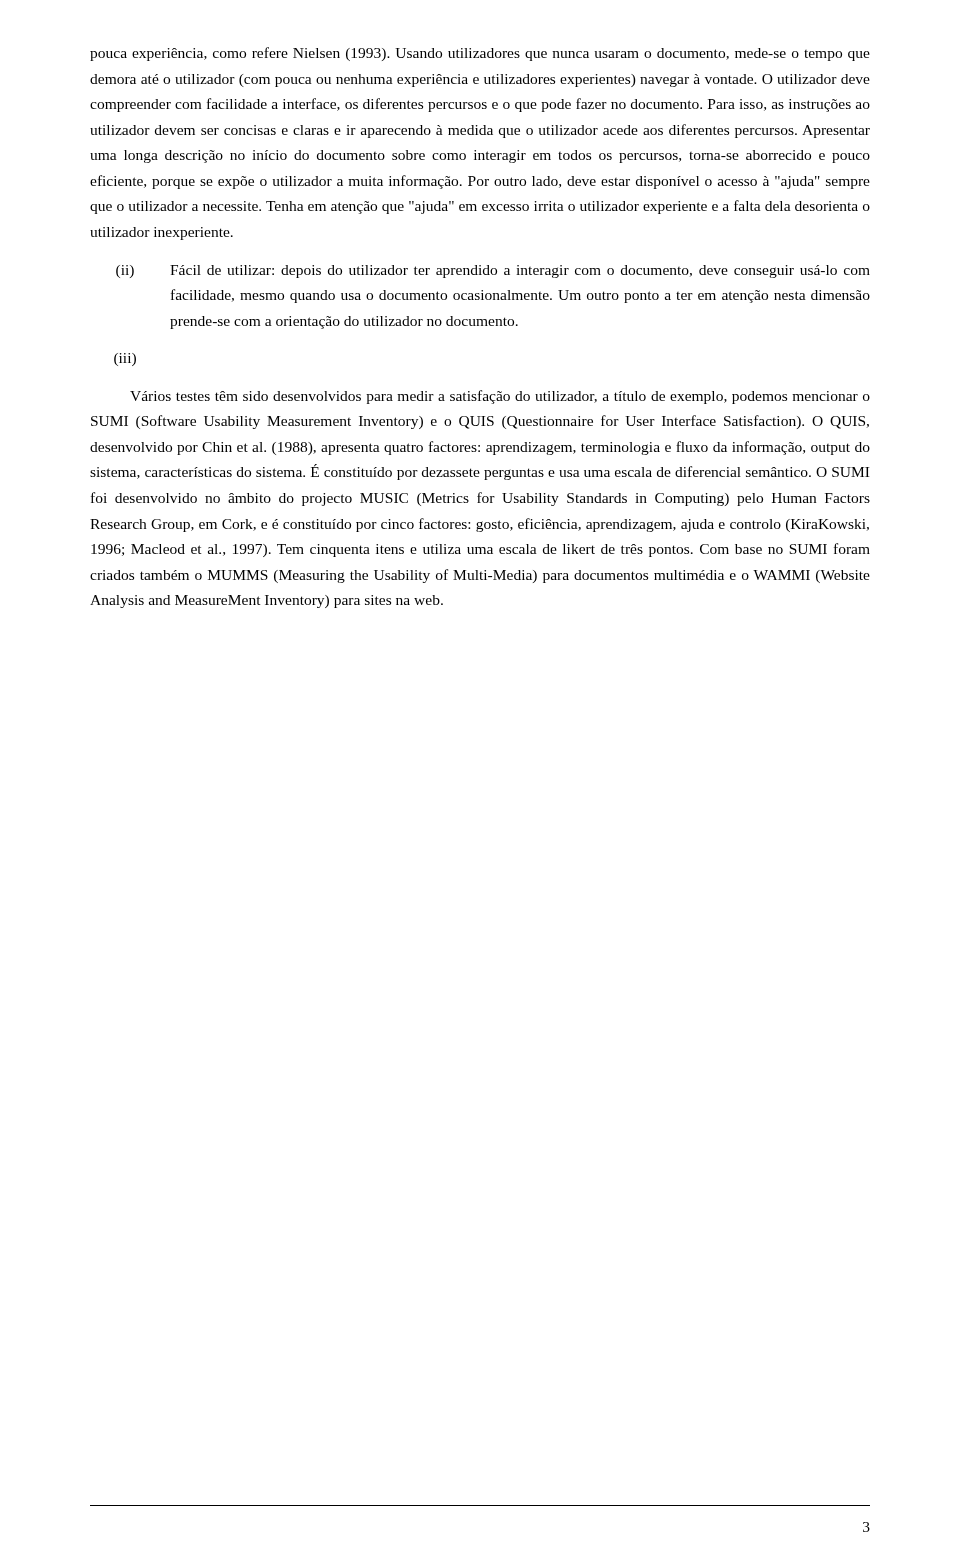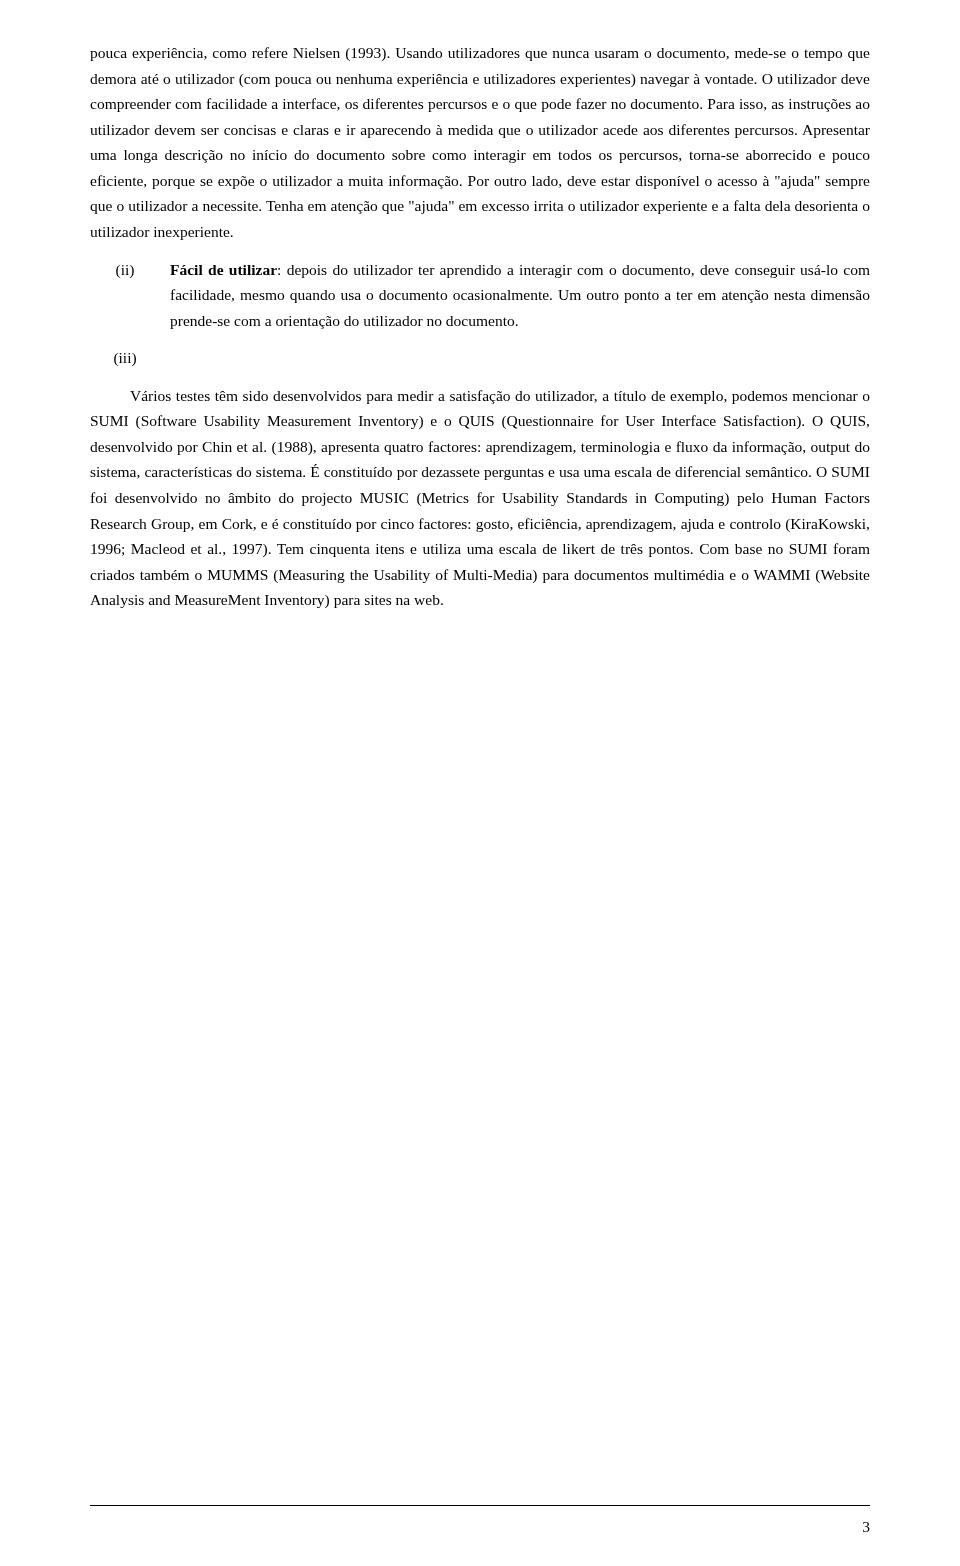--- a/index.html
+++ b/index.html
@@ -51,21 +51,21 @@
       flex-shrink: 0;
       padding-right: 10px;
     }
 
     .section-content {
       flex: 1;
       text-align: justify;
     }
 
     b, strong {
-      font-weight: bold;
+      font-weight: normal;
     }
 
     .page-number {
       position: absolute;
       bottom: 30px;
       right: 90px;
       font-size: 15.5px;
     }
 
     .footer-line {

